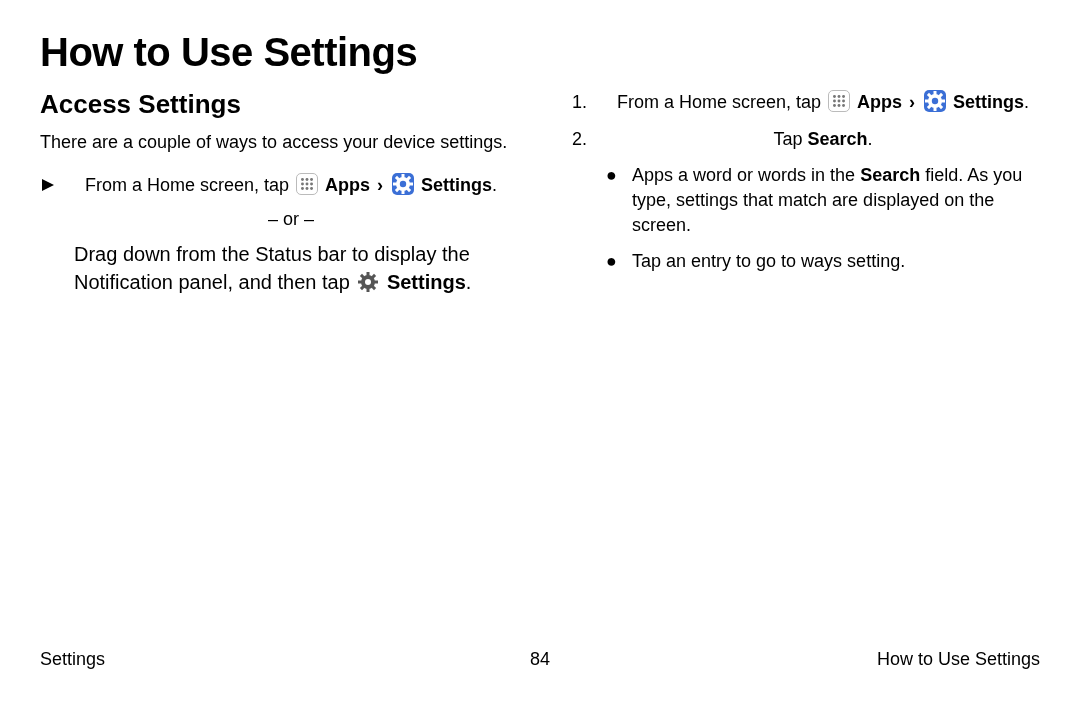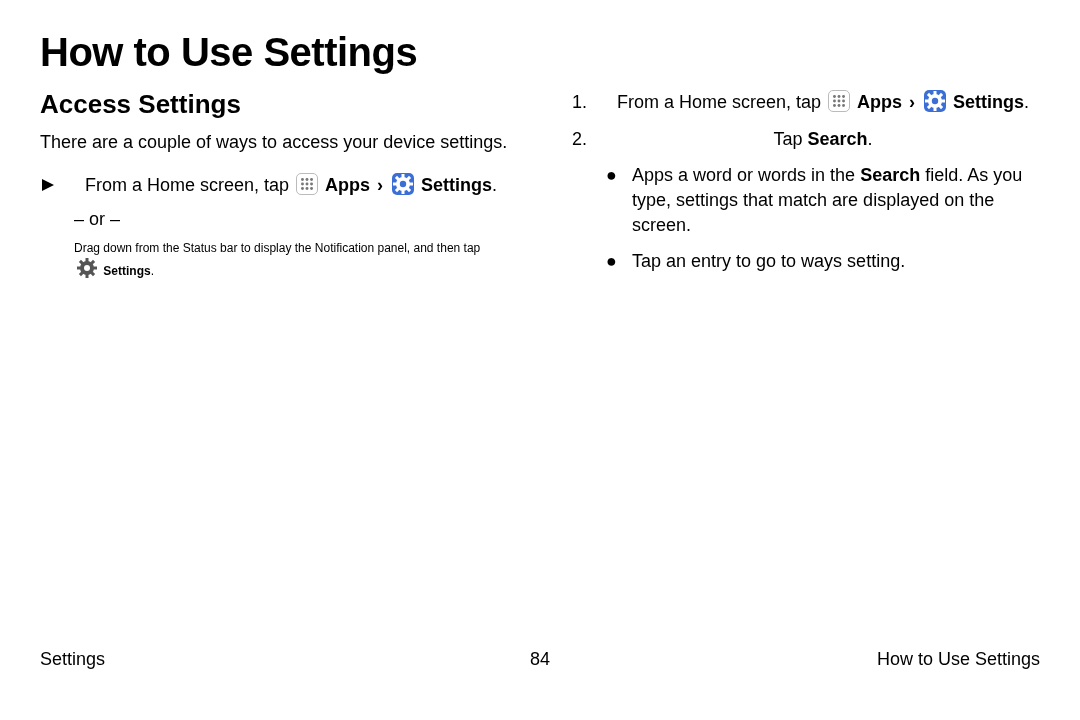--- a/index.html
+++ b/index.html
@@ -58,24 +58,25 @@
     display: block;
     margin-top: 5px;
   }
   .step-body {
     flex: 1;
     text-align: center;
   }
   .or-line {
     margin: 8px 0 10px 34px;
     font-size: 18px;
+    text-align: center;
   }
   .sub-p {
     margin: 0 0 1px 34px;
-    font-size: 12px;
+    font-size: 20px;
     line-height: 1.4;
   }
   .bullet-row {
     display: flex;
     font-size: 18px;
     line-height: 1.4;
     margin: 10px 0 0 34px;
   }
   .bullet-dot {
     width: 26px;

